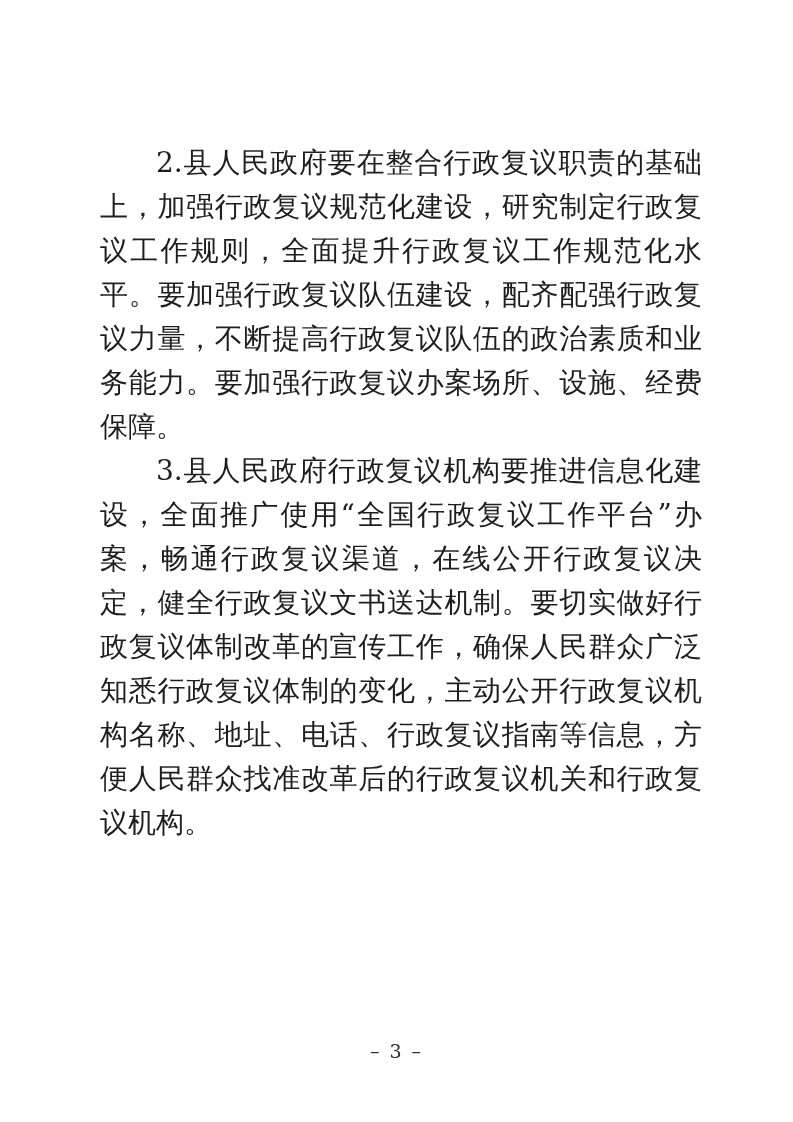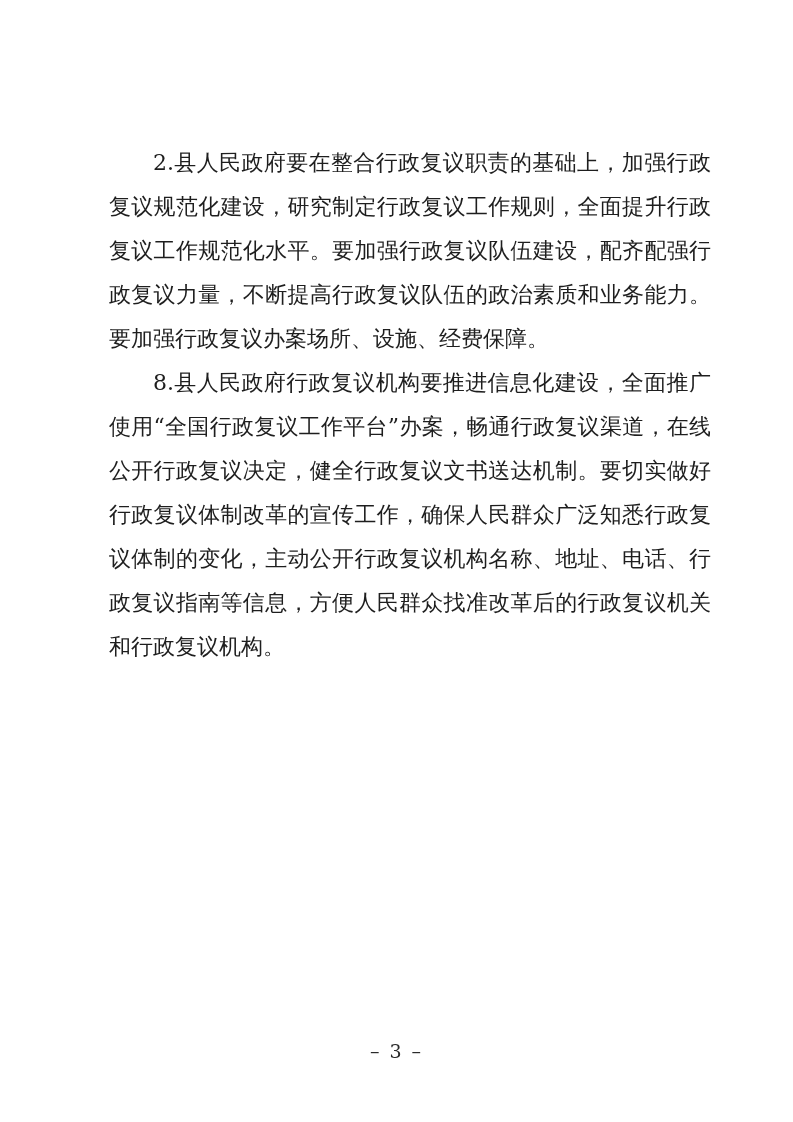--- a/index.html
+++ b/index.html
@@ -11,24 +11,24 @@
     position: relative;
     width: 793px;
     height: 1122px;
     background: #ffffff;
     overflow: hidden;
     font-family: "DejaVu Serif", "Liberation Serif", serif;
     color: #1e1e1e;
   }
   .content {
     position: absolute;
-    left: 109px;
+    left: 100px;
     top: 141px;
     width: 602px;
-    font-size: 22px;
+    font-size: 28px;
     line-height: 44px;
     text-align: justify;
     letter-spacing: 0;
   }
   .content p {
     margin: 0;
     padding: 0;
     text-indent: 2em;
     font-weight: 400;
   }
@@ -43,18 +43,18 @@
     letter-spacing: 2px;
   }
 </style>
 </head>
 <body>
 
 <div class="page">
 
   <div class="content">
     <p>2.县人民政府要在整合行政复议职责的基础上，加强行政复议规范化建设，研究制定行政复议工作规则，全面提升行政复议工作规范化水平。要加强行政复议队伍建设，配齐配强行政复议力量，不断提高行政复议队伍的政治素质和业务能力。要加强行政复议办案场所、设施、经费保障。</p>
-    <p>8.县人民政府行政复议机构要推进信息化建设，全面推广使用“全国行政复议工作平台”办案，畅通行政复议渠道，在线公开行政复议决定，健全行政复议文书送达机制。要切实做好行政复议体制改革的宣传工作，确保人民群众广泛知悉行政复议体制的变化，主动公开行政复议机构名称、地址、电话、行政复议指南等信息，方便人民群众找准改革后的行政复议机关和行政复议机构。</p>
+    <p>3.县人民政府行政复议机构要推进信息化建设，全面推广使用“全国行政复议工作平台”办案，畅通行政复议渠道，在线公开行政复议决定，健全行政复议文书送达机制。要切实做好行政复议体制改革的宣传工作，确保人民群众广泛知悉行政复议体制的变化，主动公开行政复议机构名称、地址、电话、行政复议指南等信息，方便人民群众找准改革后的行政复议机关和行政复议机构。</p>
   </div>
 
   <div class="footer">– 3 –</div>
 
 </div>
 
 </body></html>

